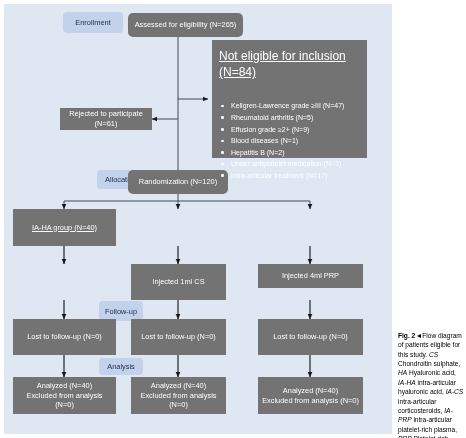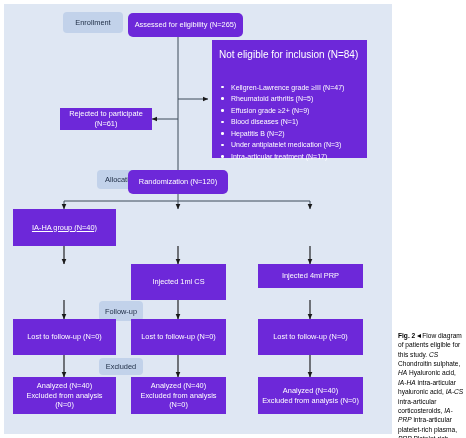--- a/index.html
+++ b/index.html
@@ -22,21 +22,21 @@
   #panel {
     position: absolute;
     left: 4px;
     top: 4px;
     width: 388px;
     height: 430px;
     background: #dfe7f3;
   }
   .box {
     position: absolute;
-    background: #6d28d9;
+    background: #737373;
     color: #ffffff;
     display: flex;
     align-items: center;
     justify-content: center;
     text-align: center;
     font-size: 7.4px;
     line-height: 1.35;
     box-sizing: border-box;
     padding: 2px 4px;
   }
@@ -52,23 +52,24 @@
     background: #c2d2ea;
     color: #1b2a42;
     border-radius: 4px;
     display: flex;
     align-items: center;
     justify-content: center;
     font-size: 7.4px;
     box-sizing: border-box;
   }
   .excl-title {
-    font-size: 10px;
+    font-size: 12px;
     color: #ffffff;
     margin-bottom: 22px;
+    text-decoration: underline;
   }
   .excl-list {
     list-style: none;
     margin: 0;
     padding: 0;
   }
   .excl-list li {
     position: relative;
     padding-left: 12px;
     margin-bottom: 3.2px;
@@ -158,21 +159,21 @@
 
       <line x1="64" y1="355" x2="64" y2="377" marker-end="url(#ah)"></line>
       <line x1="178" y1="355" x2="178" y2="377" marker-end="url(#ah)"></line>
       <line x1="310" y1="355" x2="310" y2="377" marker-end="url(#ah)"></line>
     </g>
   </svg>
 
   <div class="stage" style="left:63px; top:12px; width:60px; height:21px;">Enrollment</div>
   <div class="stage" style="left:97px; top:170px; width:48px; height:19px;">Allocation</div>
   <div class="stage" style="left:99px; top:301px; width:44px; height:20px;">Follow-up</div>
-  <div class="stage" style="left:99px; top:358px; width:44px; height:17px;">Excluded</div>
+  <div class="stage" style="left:99px; top:358px; width:44px; height:17px;">Analysis</div>
 
   <div class="box rounded" style="left:128px; top:13px; width:115px; height:24px;">Assessed for eligibility (N=265)</div>
 
   <div class="box" style="left:60px; top:108px; width:92px; height:22px;">Rejected to participate (N=61)</div>
 
   <div class="box rounded" style="left:128px; top:170px; width:100px; height:24px;">Randomization (N=120)</div>
 
   <div class="box left-align" style="left:212px; top:40px; width:155px; height:118px; display:block;">
     <div class="excl-title">Not eligible for inclusion (N=84)</div>
     <ul class="excl-list">

